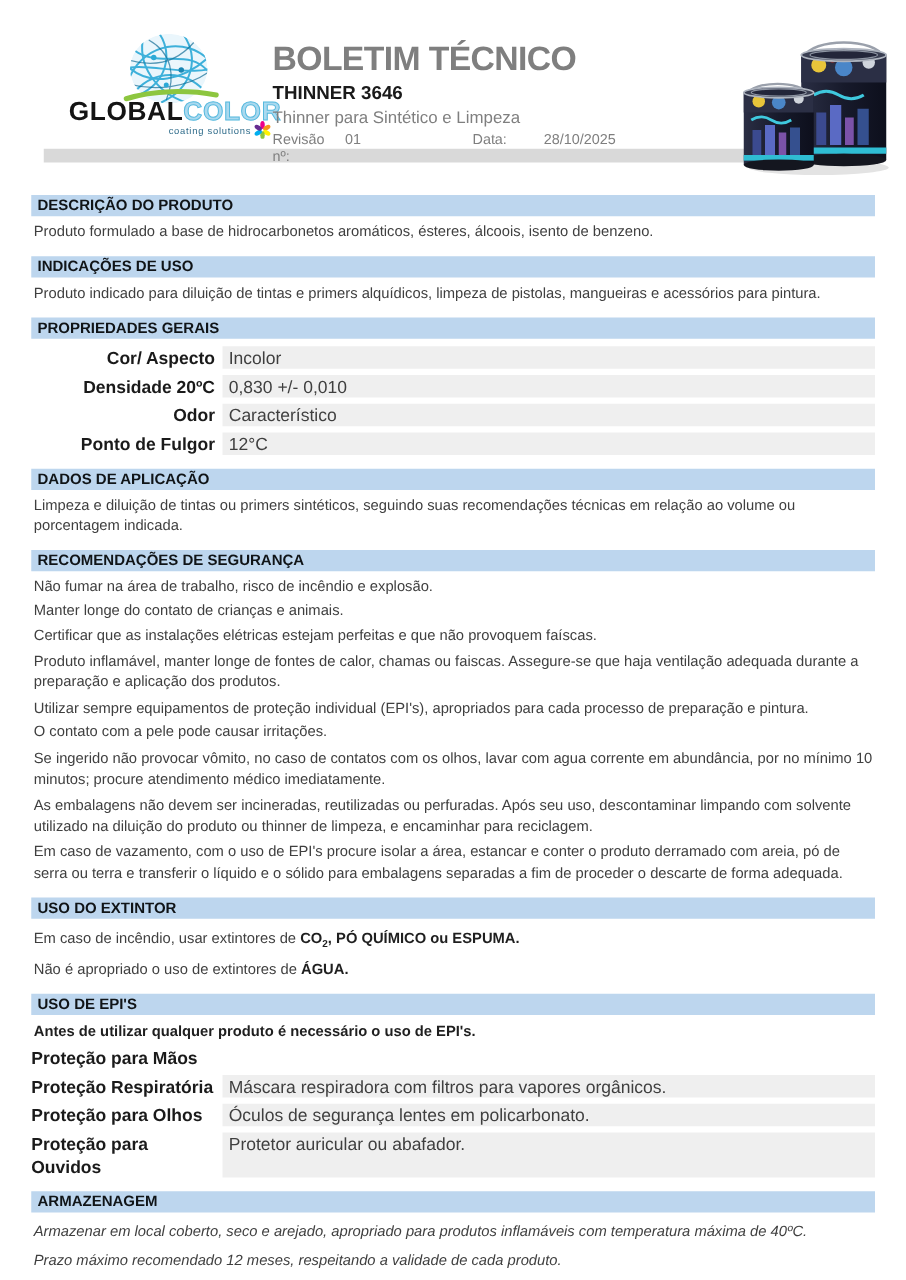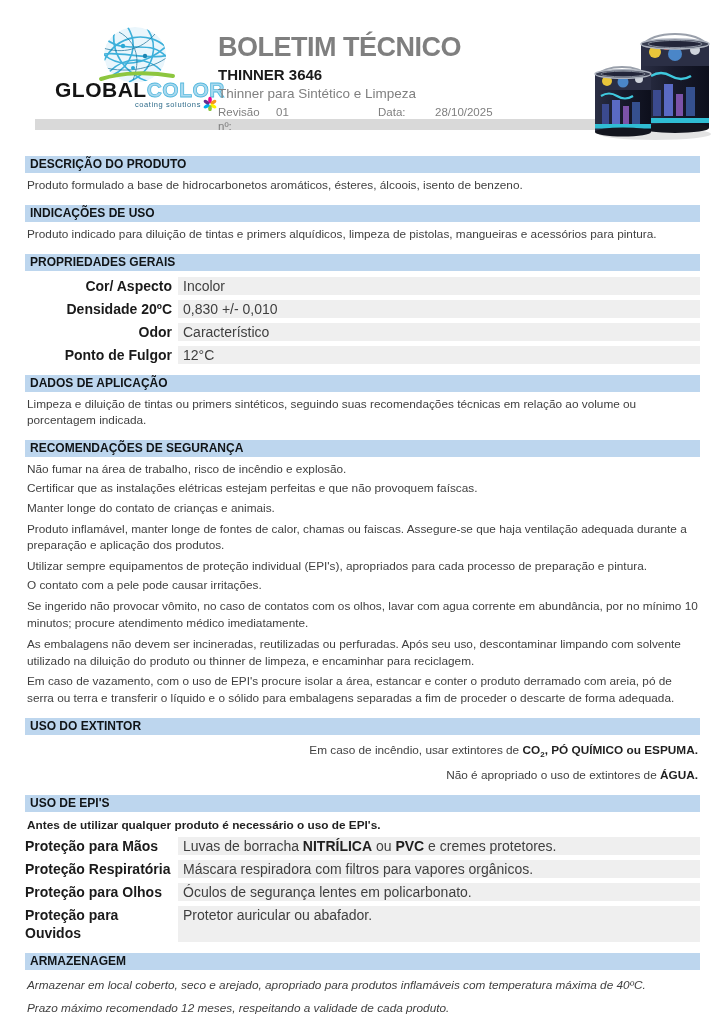--- a/index.html
+++ b/index.html
@@ -201,42 +201,41 @@
     </div>
 
     <div class="sec-header">DADOS DE APLICAÇÃO</div>
     <div class="sec-body">
       <p>Limpeza e diluição de tintas ou primers sintéticos, seguindo suas recomendações técnicas em relação ao volume ou porcentagem indicada.</p>
     </div>
 
     <div class="sec-header">RECOMENDAÇÕES DE SEGURANÇA</div>
     <div class="sec-body">
       <p>Não fumar na área de trabalho, risco de incêndio e explosão.</p>
+      <p>Manter longe do contato de crianças e animais.</p>
       <p>Certificar que as instalações elétricas estejam perfeitas e que não provoquem faíscas.</p>
-      <p>Manter longe do contato de crianças e animais.</p>
       <p class="gap-above">Produto inflamável, manter longe de fontes de calor, chamas ou faiscas. Assegure-se que haja ventilação adequada durante a preparação e aplicação dos produtos.</p>
       <p class="gap-above">Utilizar sempre equipamentos de proteção individual (EPI's), apropriados para cada processo de preparação e pintura.</p>
       <p>O contato com a pele pode causar irritações.</p>
       <p class="gap-above">Se ingerido não provocar vômito, no caso de contatos com os olhos, lavar com agua corrente em abundância, por no mínimo 10 minutos; procure atendimento médico imediatamente.</p>
       <p class="gap-above">As embalagens não devem ser incineradas, reutilizadas ou perfuradas. Após seu uso, descontaminar limpando com solvente utilizado na diluição do produto ou thinner de limpeza, e encaminhar para reciclagem.</p>
       <p class="gap-above">Em caso de vazamento, com o uso de EPI's procure isolar a área, estancar e conter o produto derramado com areia, pó de serra ou terra e transferir o líquido e o sólido para embalagens separadas a fim de proceder o descarte de forma adequada.</p>
     </div>
 
     <div class="sec-header">USO DO EXTINTOR</div>
-    <div class="sec-body" style="margin-top:7px;text-align:right;">
+    <div class="sec-body" style="margin-top:7px;">
       <p><span>Em caso de incêndio, usar extintores de </span><b><span>CO</span><sub>2</sub><span>, PÓ QUÍMICO ou ESPUMA.</span></b></p>
       <p><span>Não é apropriado o uso de extintores de </span><b>ÁGUA.</b></p>
     </div>
 
     <div class="sec-header">USO DE EPI'S</div>
     <div class="epi-intro">Antes de utilizar qualquer produto é necessário o uso de EPI's.</div>
     <div class="kv-table epi-table">
       <div class="kv-row">
         <span class="kv-label">Proteção para Mãos</span>
-        <span class="kv-value"><span>Luvas de borracha </span><b>NITRÍLICA</b><span> ou </span><b>PVC</b><span> e cremes protetores.</span></span>
       </div>
       <div class="kv-row">
         <span class="kv-label">Proteção Respiratória</span>
         <span class="kv-value">Máscara respiradora com filtros para vapores orgânicos.</span>
       </div>
       <div class="kv-row">
         <span class="kv-label">Proteção para Olhos</span>
         <span class="kv-value">Óculos de segurança lentes em policarbonato.</span>
       </div>
       <div class="kv-row">

